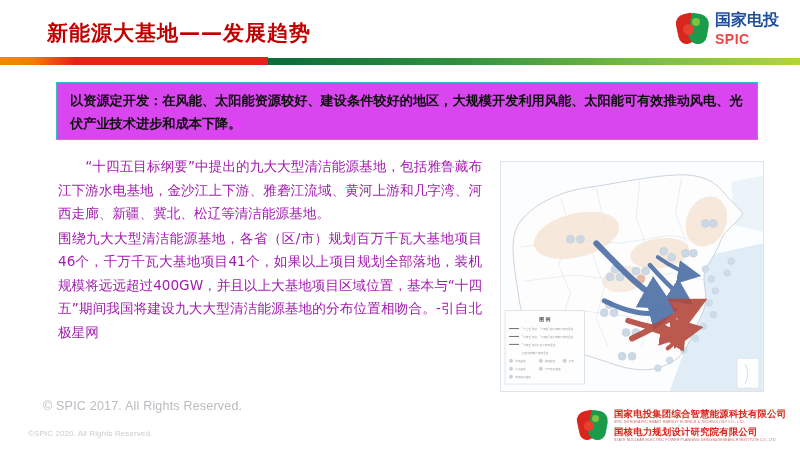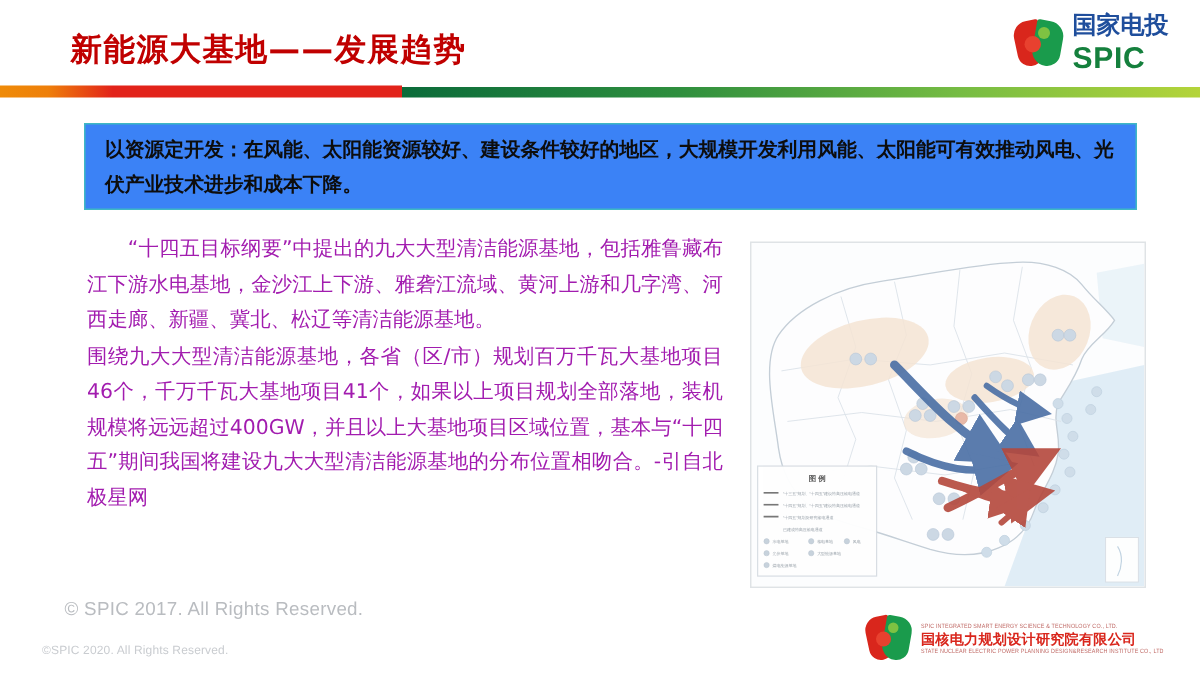--- a/index.html
+++ b/index.html
@@ -65,42 +65,42 @@
     width: 8px; height: 8px; border-radius: 50%;
     background: #7ec242;
   }
   .logo-text { display: flex; flex-direction: column; line-height: 1; }
   .logo-cn {
     font-size: 16px; font-weight: bold; color: #1f4e9c;
     letter-spacing: 0px;
     font-family: "DejaVu Sans", "Liberation Sans", sans-serif;
   }
   .logo-en {
-    font-size: 20px; font-weight: bold; color: #15803d;
+    font-size: 14px; font-weight: bold; color: #ef4444;
     letter-spacing: 0.5px; margin-top: 4px;
   }
 
   
   #divider { position: absolute; left: 0; top: 55px; width: 800px; height: 10px; }
   #divider .left-bar {
     position: absolute; left: 0; top: 2px; width: 268px; height: 8px;
     background: linear-gradient(to right, #ef8b08 0%, #ee7f0a 12%, #e2231a 28%, #e2231a 100%);
   }
   #divider .right-bar {
     position: absolute; left: 268px; top: 3px; width: 532px; height: 7px;
     background: linear-gradient(to right, #0b6b3a 0%, #2f8f3e 35%, #76bc43 70%, #b4d43a 100%);
   }
 
   
   #callout {
     position: absolute;
     left: 56px; top: 82px;
     width: 702px; height: 58px;
     border: 1.6px solid #3fb8c4;
-    background: #3b82f6;
+    background: #d946ef;
     padding: 7px 12px 0 13px;
   }
   #callout .callout-text {
     font-size: 13.2px;
     font-weight: bold;
     color: #0d0d0d;
     line-height: 1.72;
     letter-spacing: 0px;
     font-family: "DejaVu Sans", "Liberation Sans", sans-serif;
   }
@@ -369,20 +369,21 @@
 
   <div id="footer-logo">
     <div class="flogo-mark">
       <div class="fl-r"></div>
       <div class="fl-g"></div>
       <div class="fl-dot-r"></div>
       <div class="fl-dot-g"></div>
     </div>
     <div class="flogo-lines">
       <div class="flogo-row">
+        <span class="flogo-cn">国家电投集团综合智慧能源科技有限公司</span>
         <span class="flogo-en">SPIC INTEGRATED SMART ENERGY SCIENCE &amp; TECHNOLOGY CO., LTD.</span>
       </div>
       <div class="flogo-div"></div>
       <div class="flogo-row">
         <span class="flogo-cn">国核电力规划设计研究院有限公司</span>
         <span class="flogo-en">STATE NUCLEAR ELECTRIC POWER PLANNING DESIGN&amp;RESEARCH INSTITUTE CO., LTD</span>
       </div>
     </div>
   </div>
 

